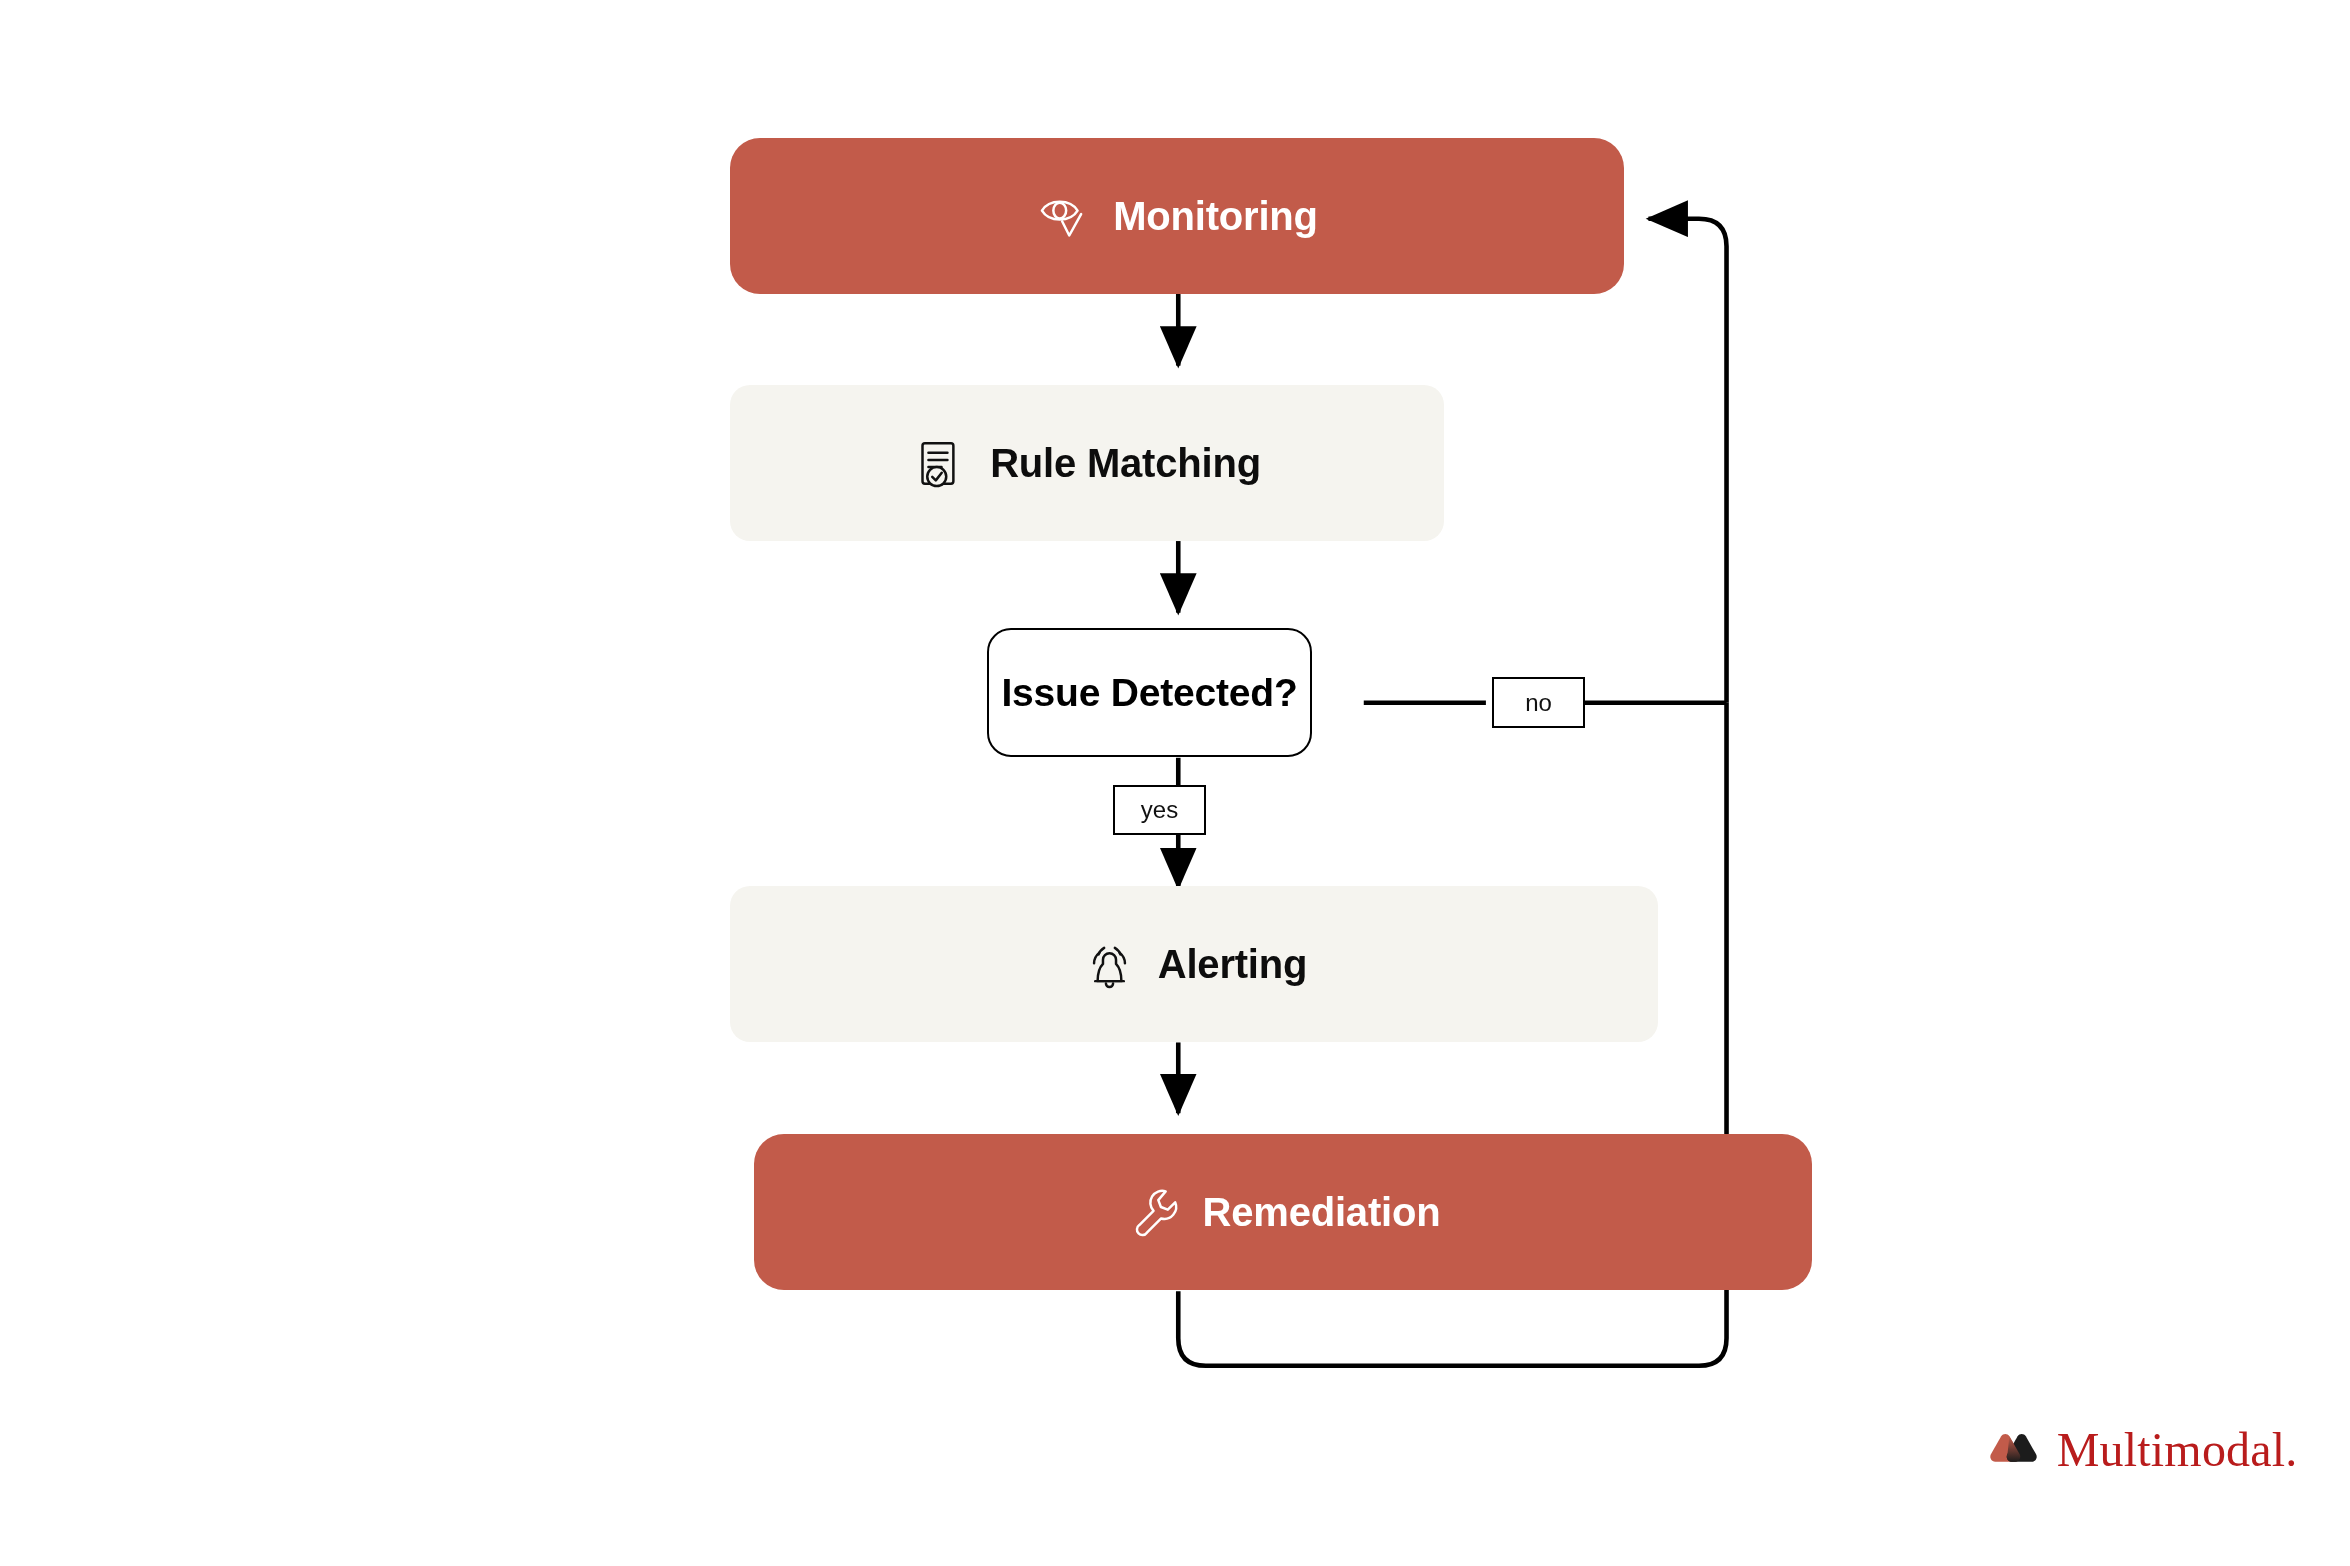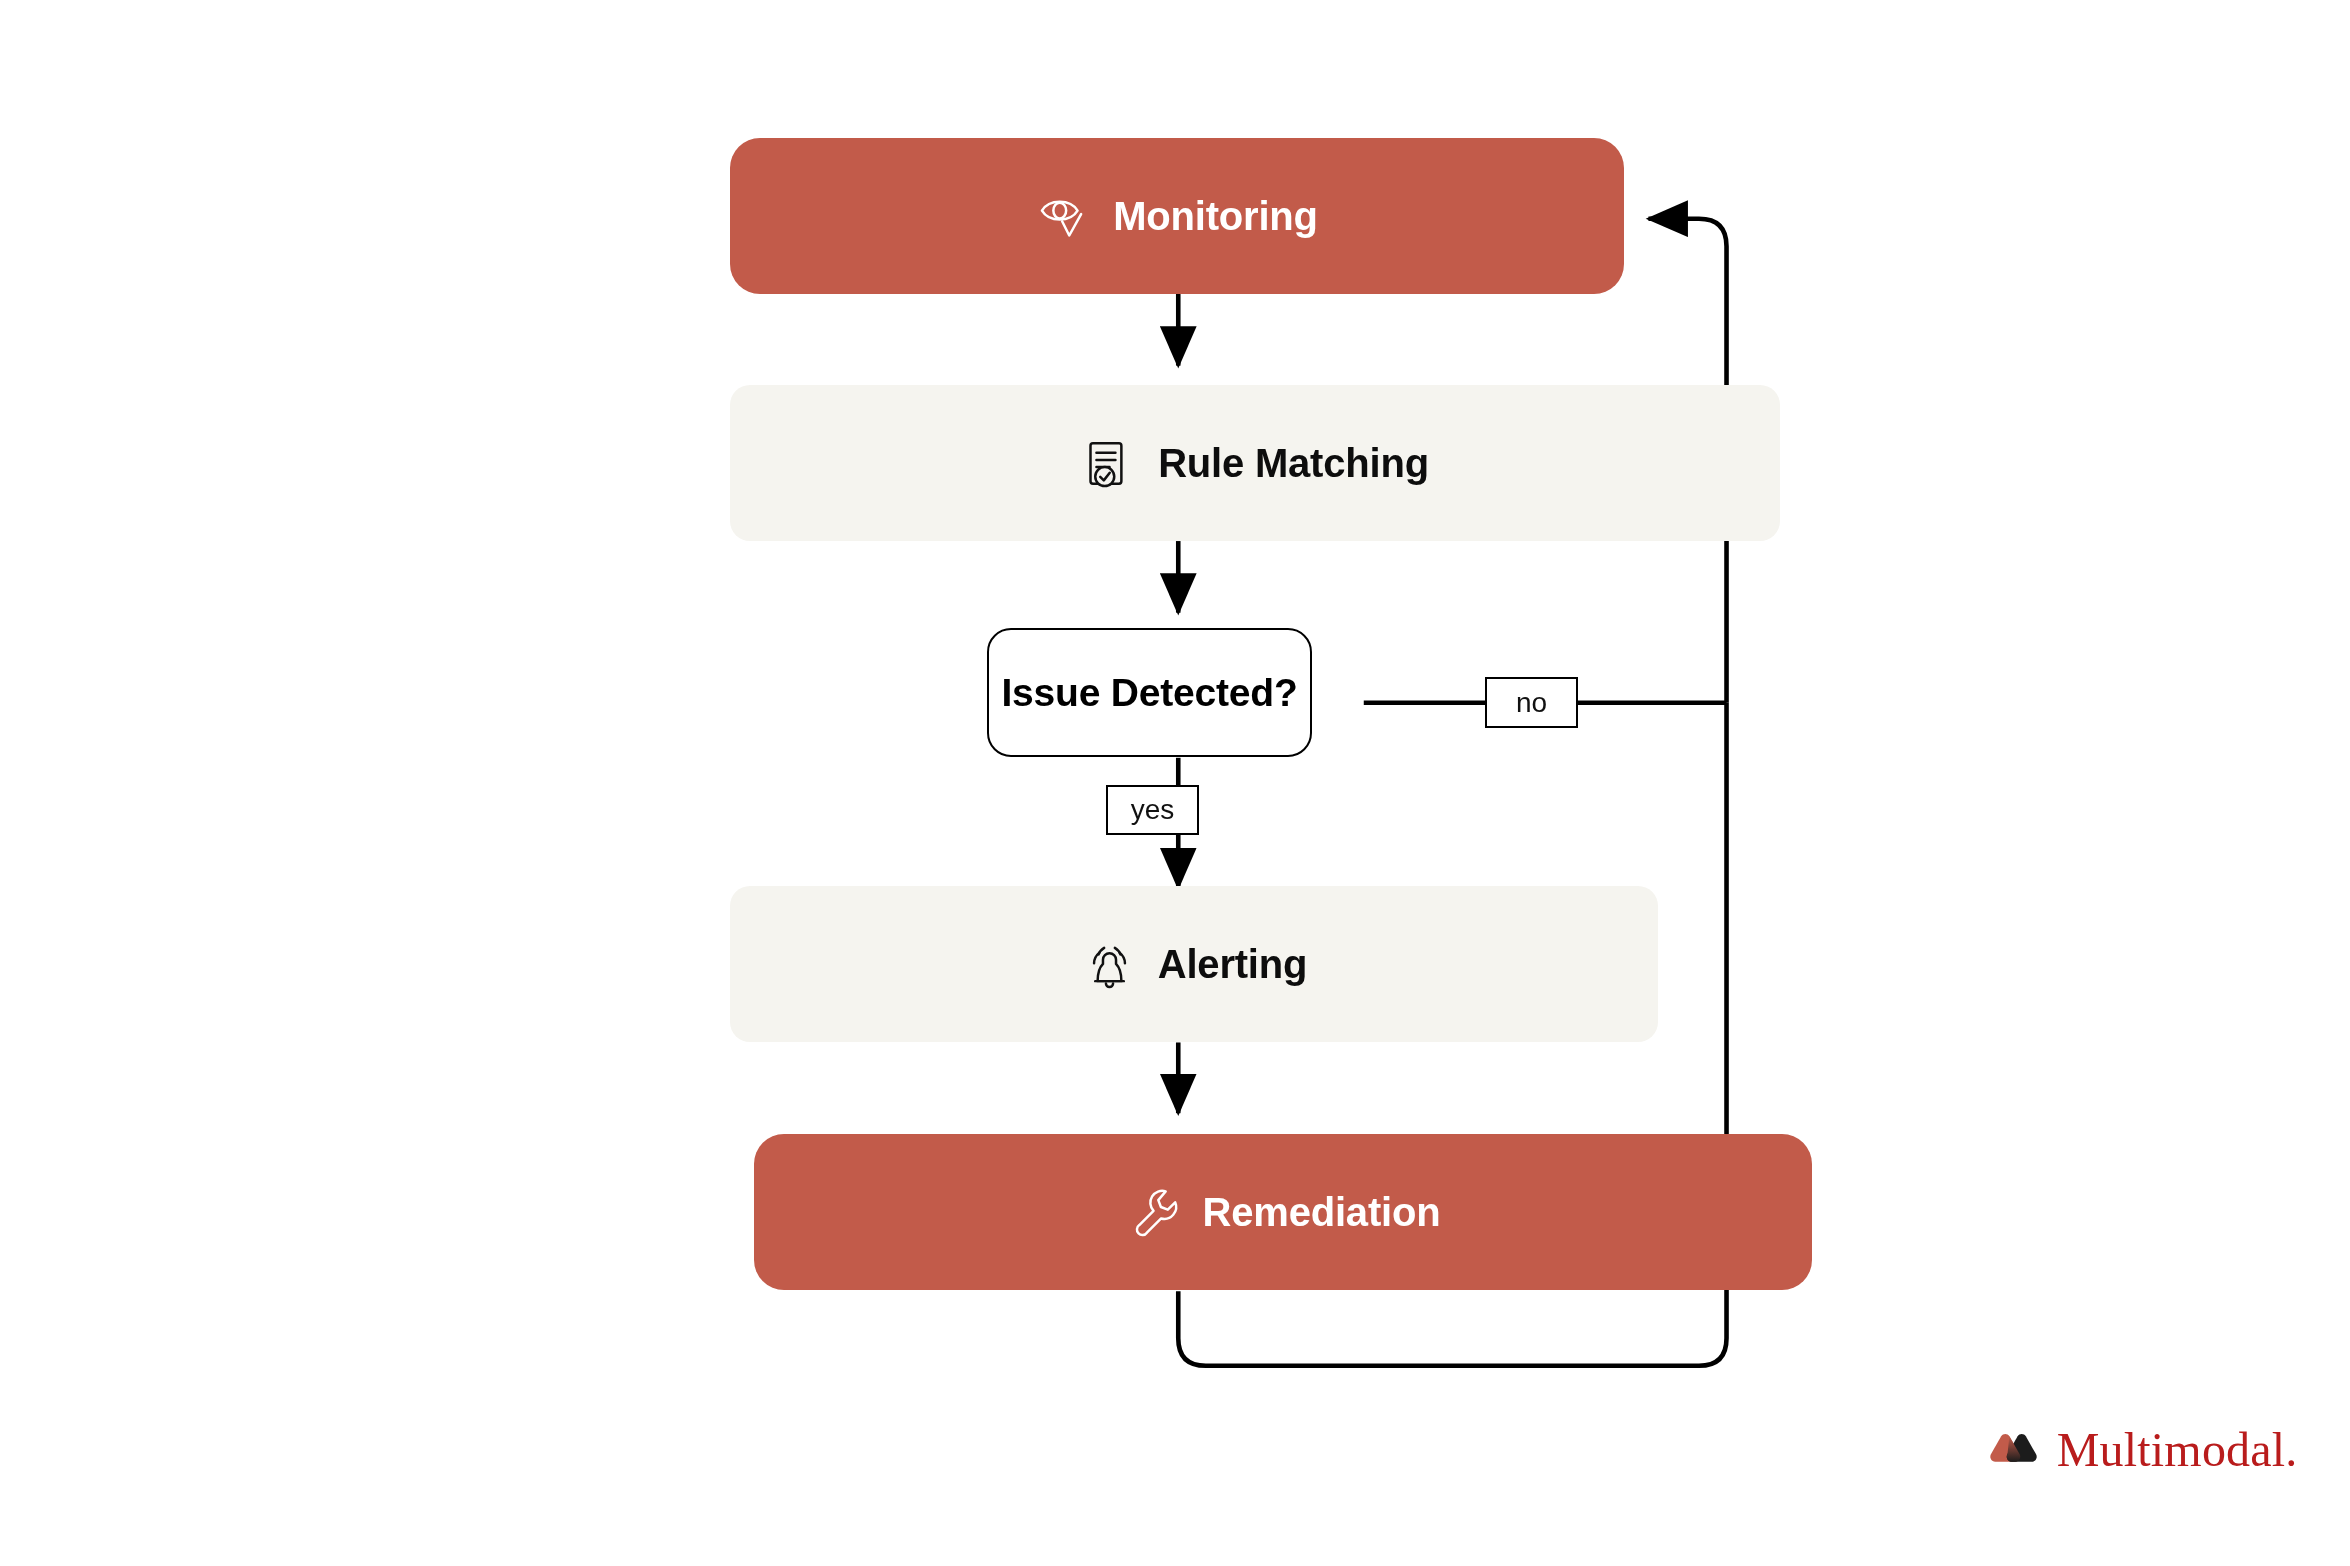--- a/index.html
+++ b/index.html
@@ -71,24 +71,25 @@
     font-weight: 700;
   }
   .edge-label {
     position: absolute;
     box-sizing: border-box;
     background: #ffffff;
     border: 2.8px solid #000000;
     display: flex;
     align-items: center;
     justify-content: center;
-    font-size: 28px;
+    font-size: 24px;
     font-weight: 400;
     color: #111111;
     line-height: 1;
+    margin-left: 7px;
   }
   .brand {
     position: absolute;
     display: flex;
     align-items: center;
     gap: 14.7px;
   }
   .brand-name {
     font-family: "Liberation Serif", serif;
     font-size: 48px;
@@ -134,21 +135,21 @@
         <svg width="57" height="57" viewBox="0 0 48 48" xmlns="http://www.w3.org/2000/svg">
           <path d="M5 19 C11 9, 29 9, 35 19 C29 29, 11 29, 5 19 Z" fill="none" stroke="#ffffff" stroke-width="2.1" stroke-linejoin="round"></path>
           <ellipse cx="20" cy="19" rx="5.4" ry="6.6" fill="none" stroke="#ffffff" stroke-width="2.1"></ellipse>
           <path d="M22 28 L28 40 L38 22" fill="none" stroke="#ffffff" stroke-width="2.1" stroke-linecap="round" stroke-linejoin="round"></path>
         </svg>
       </span>
       <span class="node-label">Monitoring</span>
     </div>
   </div>
 
-  <div class="node soft" style="left:730px; top:385px; width:1050px; height:156px;">
+  <div class="node soft" style="left:730px; top:385px; width:714px; height:156px;">
     <div class="node-inner">
       <span class="node-icon">
         <svg width="57" height="57" viewBox="0 0 48 48" xmlns="http://www.w3.org/2000/svg">
           <path d="M10 7 h22 a2 2 0 0 1 2 2 v30 a2 2 0 0 1 -2 2 h-22 a2 2 0 0 1 -2 -2 v-30 a2 2 0 0 1 2 -2 z" fill="none" stroke="#111111" stroke-width="2.1" stroke-linejoin="round"></path>
           <line x1="13" y1="15" x2="29" y2="15" stroke="#111111" stroke-width="2.1" stroke-linecap="round"></line>
           <line x1="13" y1="21" x2="29" y2="21" stroke="#111111" stroke-width="2.1" stroke-linecap="round"></line>
           <line x1="13" y1="27" x2="24" y2="27" stroke="#111111" stroke-width="2.1" stroke-linecap="round"></line>
           <circle cx="20" cy="35" r="8" fill="#f5f4ef" stroke="#111111" stroke-width="2.1"></circle>
           <path d="M16.2 35.2 L19.2 38.2 L24.2 31.8" fill="none" stroke="#111111" stroke-width="2.1" stroke-linecap="round" stroke-linejoin="round"></path>
         </svg>

